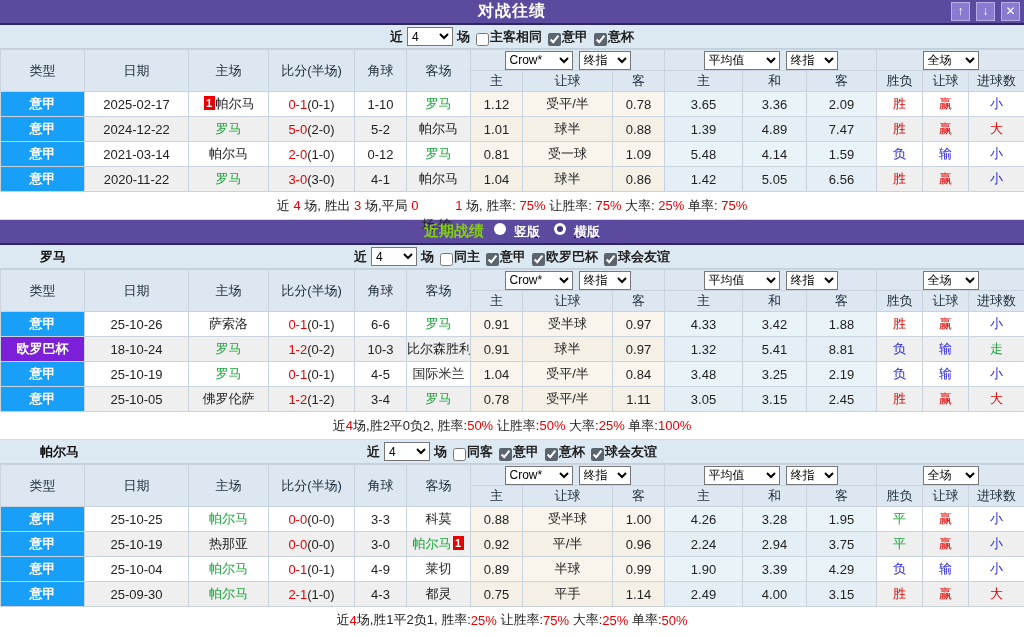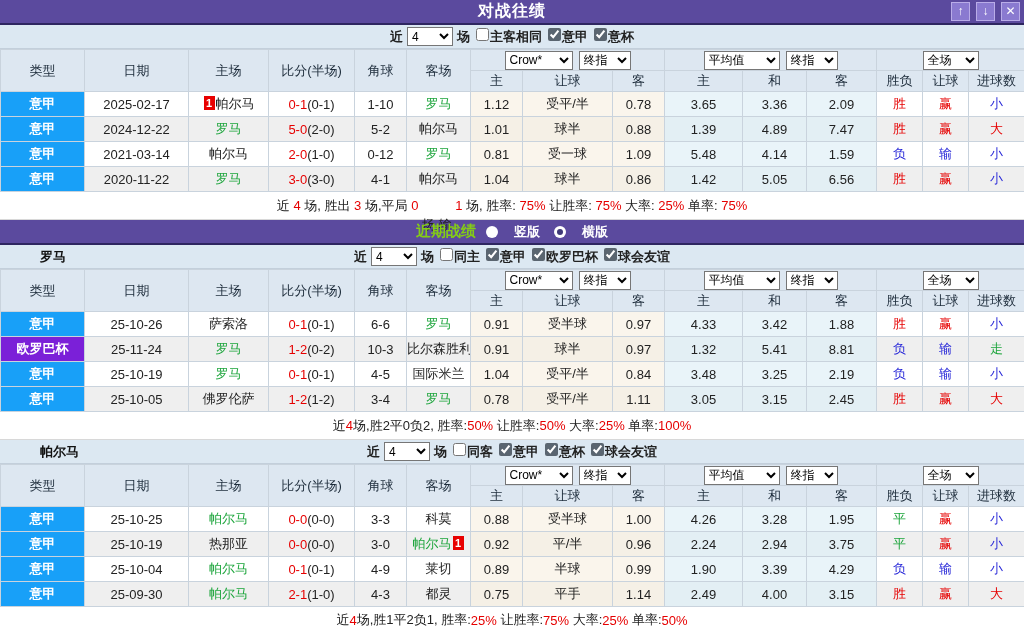--- a/index.html
+++ b/index.html
@@ -21,40 +21,40 @@
     width:19px; height:19px; background:#8a7ad0; border:1px solid #b9ace8;
     color:#fff; font-size:12px; font-weight:bold; line-height:17px;
     text-align:center; cursor:pointer; user-select:none;
   }
   .sectionbar {
     height:25px; background:#5b4a9e; border-bottom:2px solid #2e2660;
     display:flex; align-items:center; justify-content:center; gap:10px;
   }
   .sectionbar .title { color:#84cc16; font-weight:bold; font-size:15px; }
   .radio-group { display:flex; align-items:center; gap:14px; }
-  .radio-item { display:flex; align-items:center; gap:16px; cursor:pointer; }
+  .radio-item { display:flex; align-items:flex-start; gap:8px; cursor:pointer;text-decoration:underline; }
   .radio-dot {
     width:12px; height:12px; border-radius:50%; background:#fff;
     position:relative; display:inline-block;
   }
   .radio-dot.checked::after {
     content:""; position:absolute; left:3px; top:3px; width:6px; height:6px;
     border-radius:50%; background:#403a78;
   }
   .radio-label { color:#fff; font-size:13px; font-weight:bold; }
   
   .filterbar {
     height:24px; background:#dce8f2; border-bottom:1px solid #c3cfdb;
     display:flex; align-items:center; justify-content:center;
     font-size:13px; font-weight:bold; position:relative;
   }
   .team-name { position:absolute; left:40px; font-size:13px; font-weight:bold; color:#111; }
   .filter-inline { display:flex; align-items:center; }
   .filter-inline select { margin:0 4px; }
-  .chk-label { display:flex; align-items:flex-start; margin-left:6px; cursor:pointer; }
+  .chk-label { display:flex; align-items:flex-end; margin-left:6px; cursor:pointer; }
   .chk-label input { width:13px; height:13px; accent-color:#5a6570; margin:0 1px 0 0; }
   select {
     font-size:12px; height:19px; background:#fff; border:1px solid #767676;
     font-family:"Liberation Sans","DejaVu Sans",sans-serif;
   }
   .sel-count{ width:46px; } .sel-crow{ width:68px; } .sel-zhi{ width:52px; }
   .sel-avg{ width:76px; } .sel-full{ width:56px; }
   
   table { border-collapse:collapse; table-layout:fixed; width:1024px; }
   th, td {
@@ -372,21 +372,21 @@
         <td class="cream">0.97</td>
         <td class="blu">4.33</td>
         <td class="blu">3.42</td>
         <td class="blu">1.88</td>
         <td class="c-r">胜</td>
         <td class="c-r">赢</td>
         <td class="c-b">小</td>
       </tr>
       <tr class="alt">
         <td class="lg lg-purple">欧罗巴杯</td>
-        <td>25-11-24</td>
+        <td>18-10-24</td>
         <td><span class="tm-g">罗马</span></td>
         <td><span class="ft">1-2</span><span class="ht">(0-2)</span></td>
         <td>10-3</td>
         <td><span class="tm-k">比尔森胜利</span></td>
         <td class="cream">0.91</td>
         <td class="cream">球半</td>
         <td class="cream">0.97</td>
         <td class="blu">1.32</td>
         <td class="blu">5.41</td>
         <td class="blu">8.81</td>

